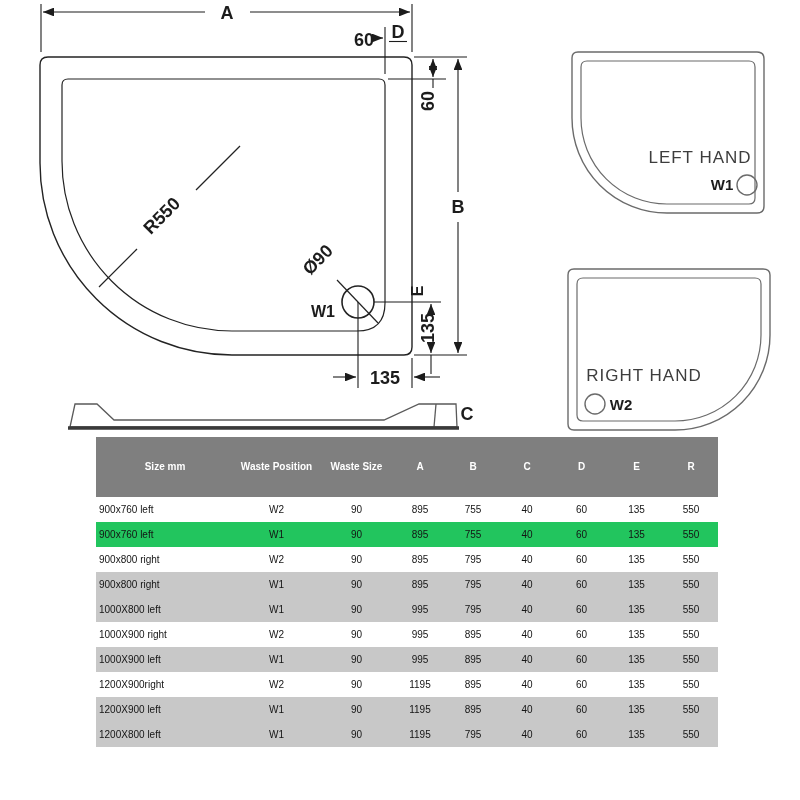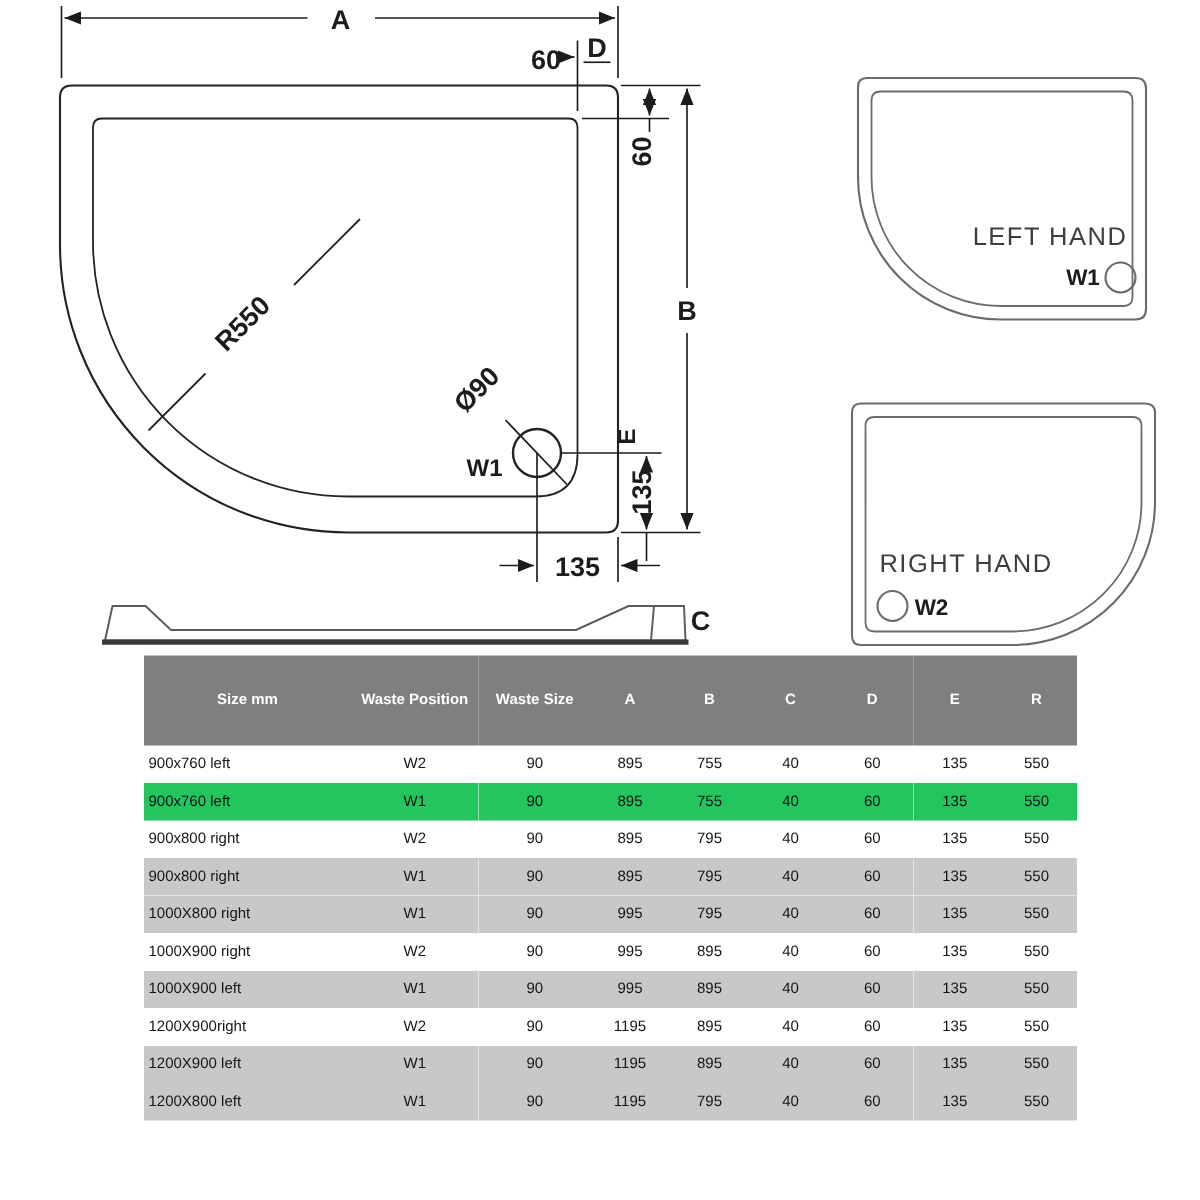--- a/index.html
+++ b/index.html
@@ -185,21 +185,21 @@
         <td>W1</td>
         <td>90</td>
         <td>895</td>
         <td>795</td>
         <td>40</td>
         <td>60</td>
         <td>135</td>
         <td>550</td>
       </tr>
       <tr style="background:#c8c8c8;">
-        <td>1000X800 right</td>
+        <td>1000X800 left</td>
         <td>W1</td>
         <td>90</td>
         <td>995</td>
         <td>795</td>
         <td>40</td>
         <td>60</td>
         <td>135</td>
         <td>550</td>
       </tr>
       <tr>

